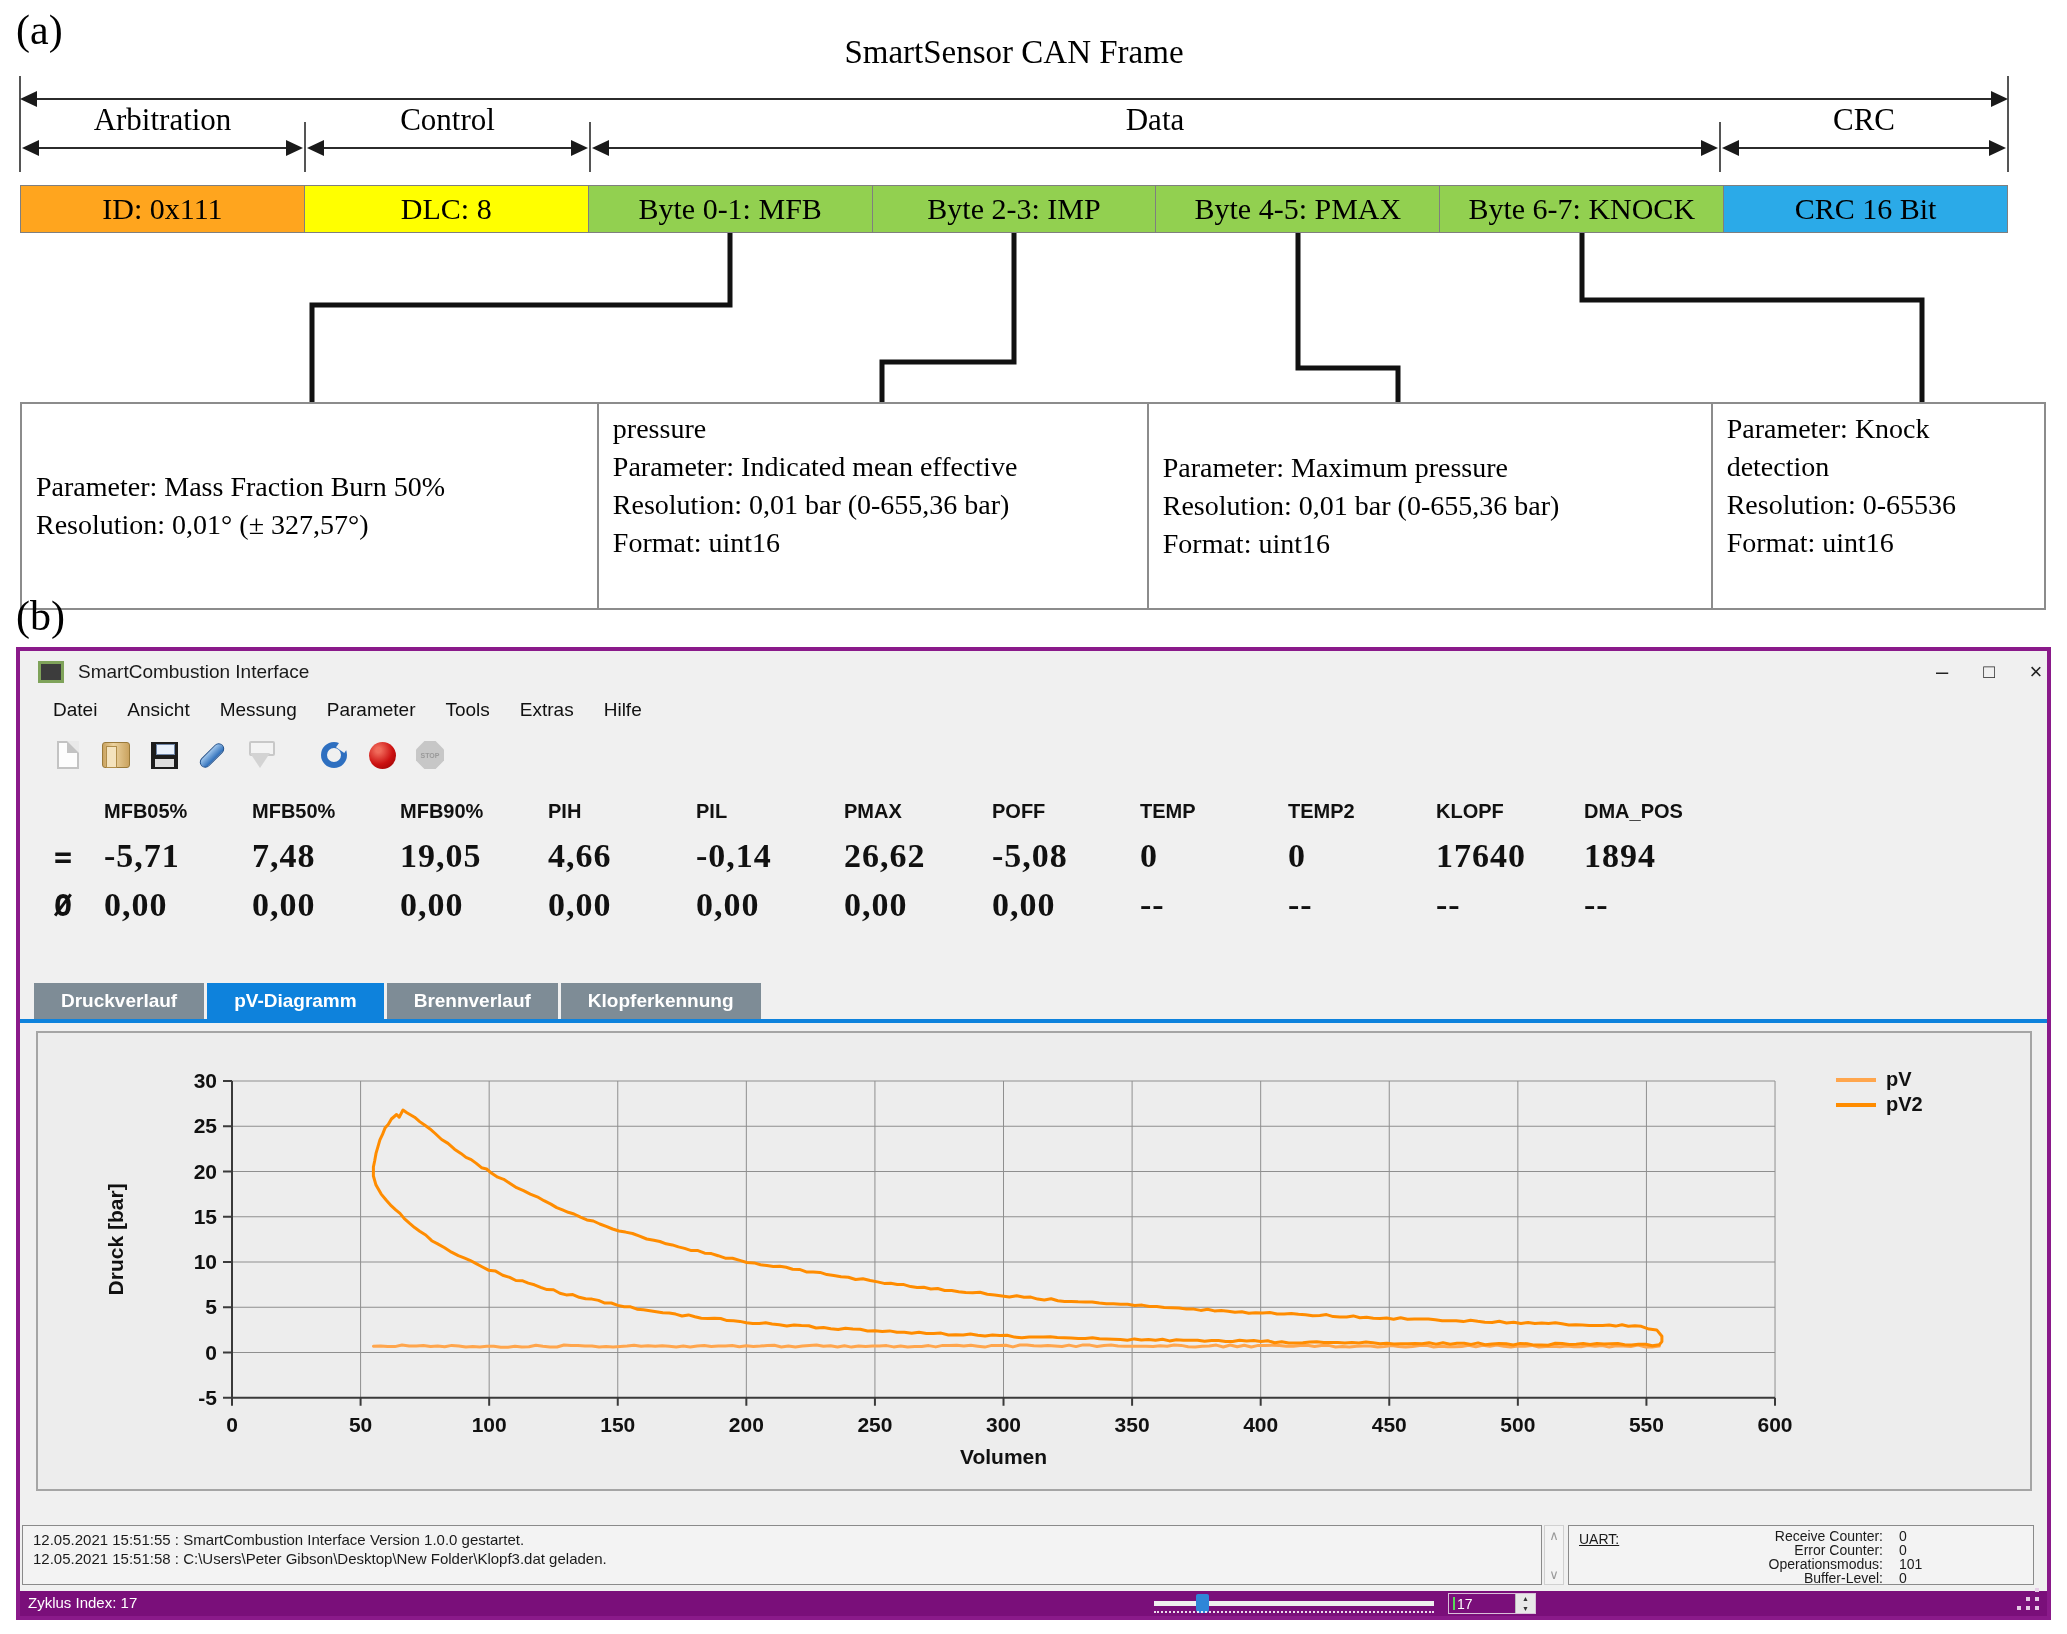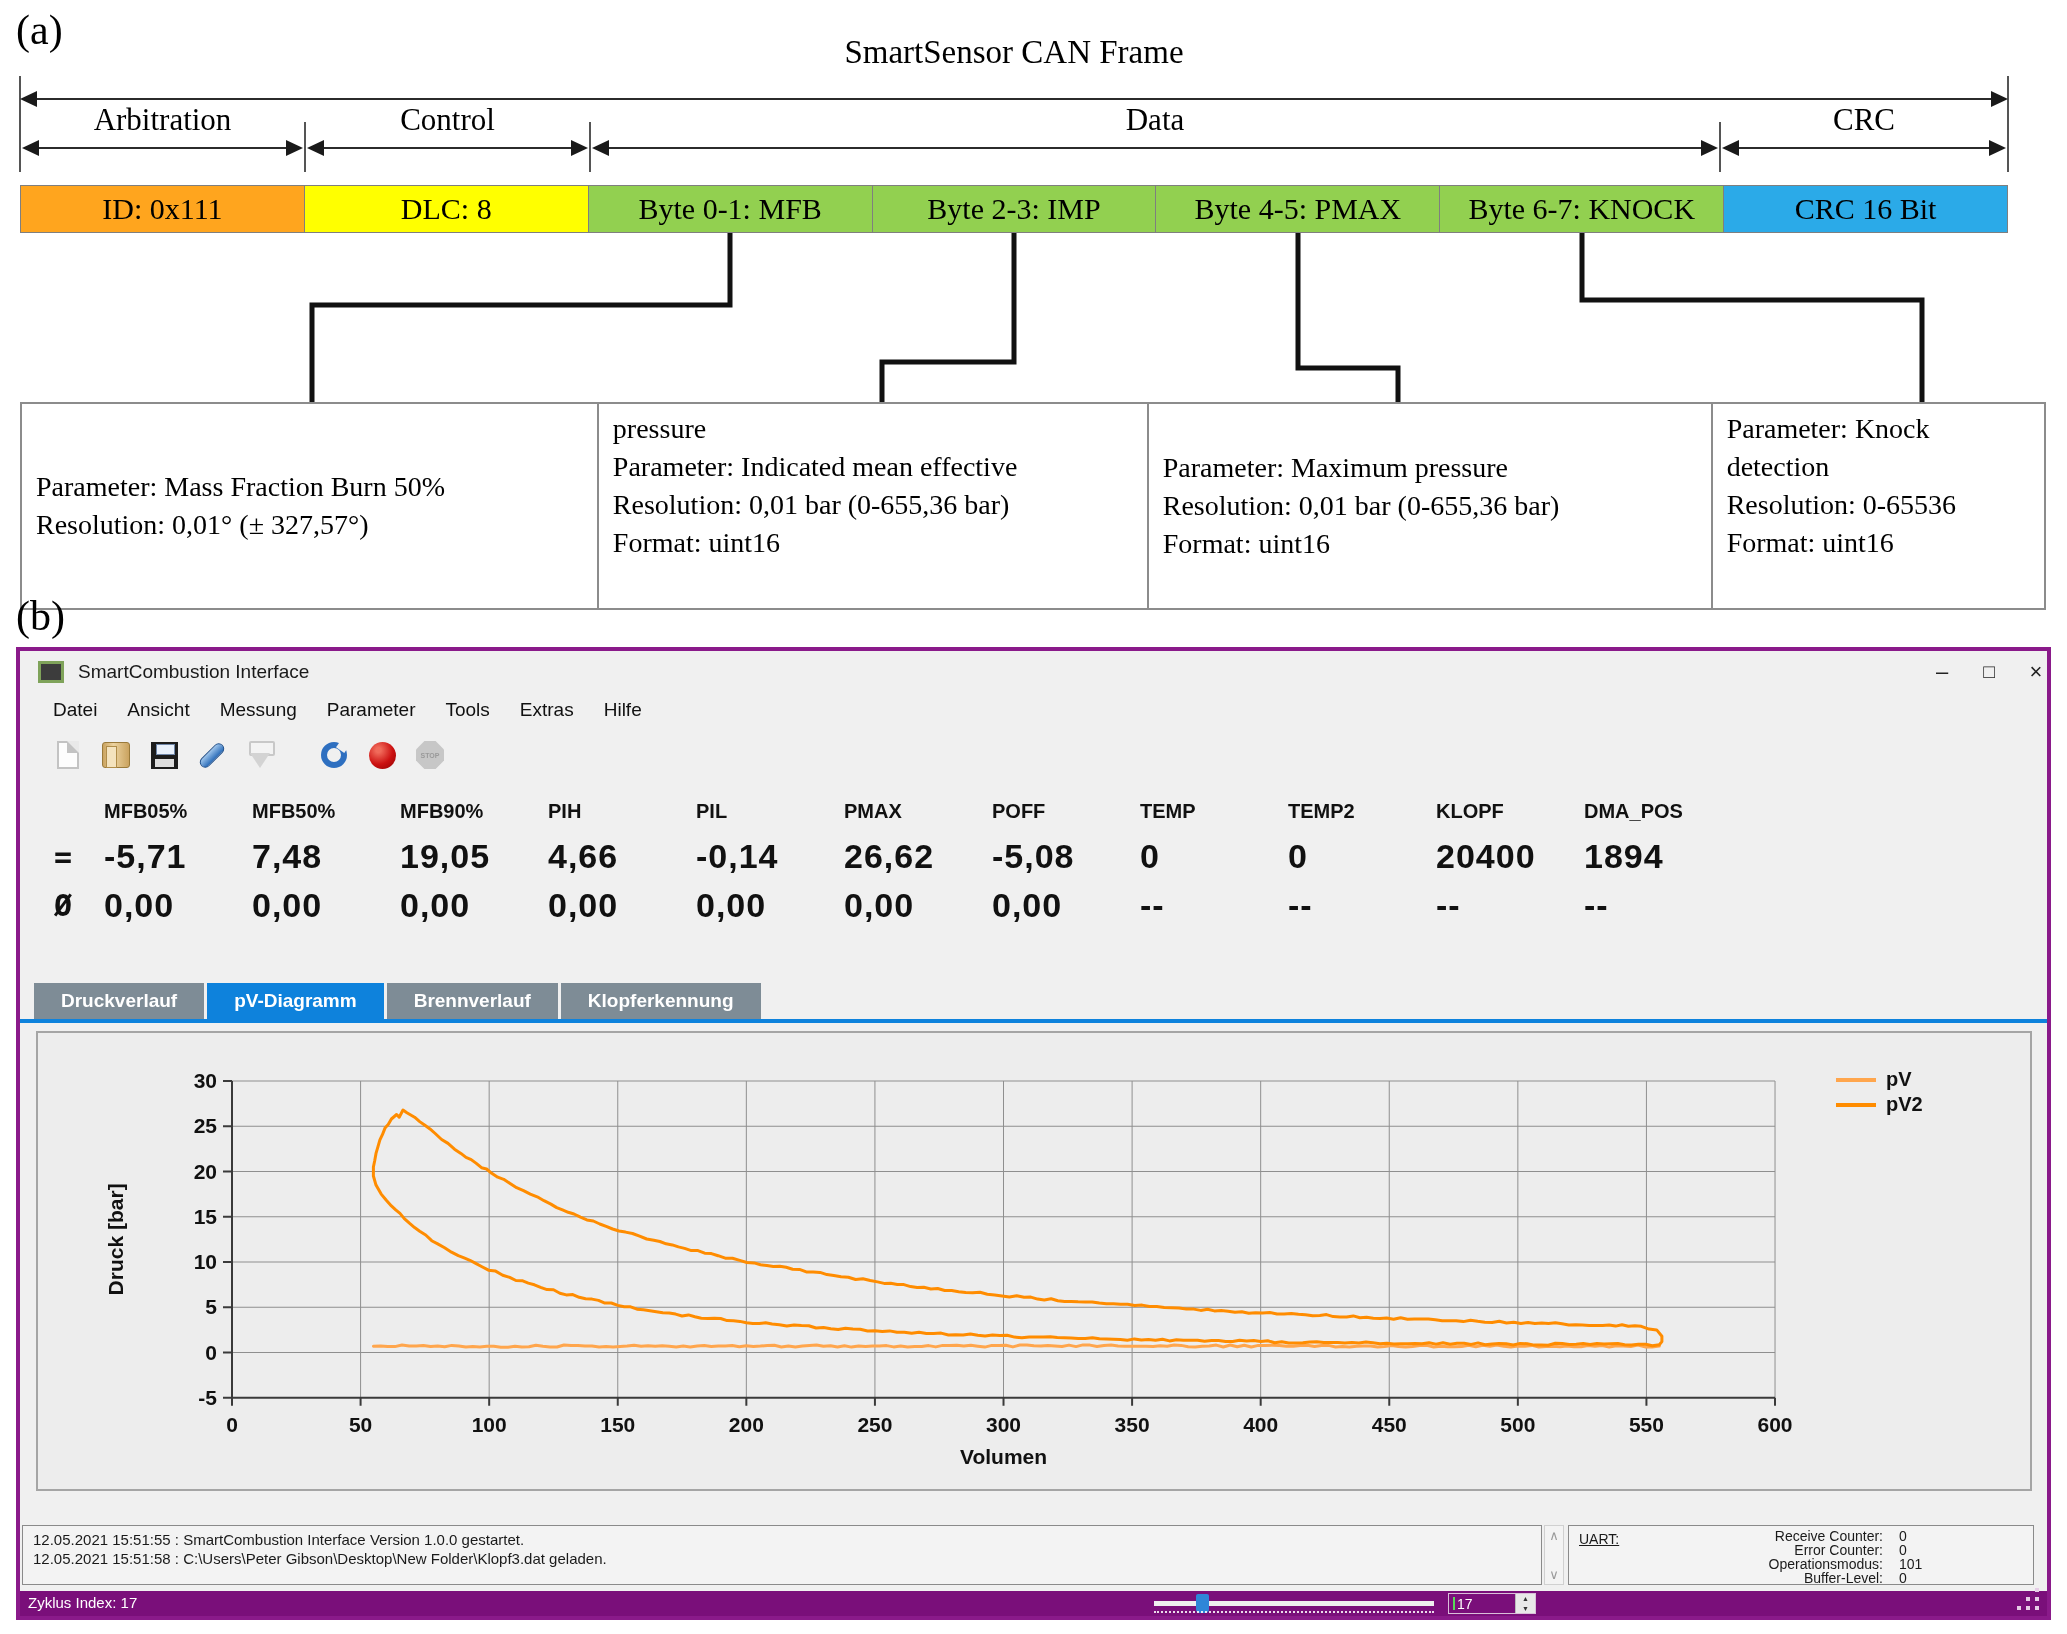--- a/index.html
+++ b/index.html
@@ -81,21 +81,21 @@
                  background:radial-gradient(circle at 35% 30%, #f06a5a 10%, #cc1111 55%, #8e0000); }
   .icon-stop { width:28px; height:28px; background:#c7c7c7; color:#9a9a9a; font-size:7px; font-weight:bold;
                display:flex; align-items:center; justify-content:center;
                clip-path:polygon(30% 0,70% 0,100% 30%,100% 70%,70% 100%,30% 100%,0 70%,0 30%); }
 
   #readout { position:absolute; left:20px; top:140px; display:grid;
              grid-template-columns:64px repeat(11,148px); grid-template-rows:40px 50px 48px;
              align-items:center; color:#111; }
   .ro-header { font-size:20px; font-weight:bold; }
   .ro-symbol { font-family:"DejaVu Sans Mono", monospace; font-weight:bold; font-size:30px; padding-left:14px; }
-  .ro-value { font-family:Liberation Sans, sans-serif; font-weight:bold; font-size:34px; letter-spacing:1px; }
+  .ro-value { font-family:Liberation Serif, serif; font-weight:bold; font-size:34px; letter-spacing:1px; }
 
   .tabs { position:absolute; left:14px; top:332px; height:36px; display:flex; gap:3px; }
   .tab { height:36px; line-height:36px; padding:0 27px; font-size:19px; font-weight:bold; color:#fff; }
   .tab-underline { position:absolute; left:0; top:368px; width:100%; height:4px; }
 
   .chart-panel { position:absolute; left:16px; top:380px; width:1996px; height:460px;
                  background:#ededed; border:2px solid #a5a5a5; }
   #chart-svg { position:absolute; inset:0; width:1992px; height:456px; }
   #chart-svg line.grid { stroke:#8f8f8f; stroke-width:1; }
   #chart-svg line.axis { stroke:#3a3a3a; stroke-width:2; }
@@ -264,21 +264,21 @@
         <div class="ro-symbol">=</div>
         <div class="ro-value">-5,71</div>
         <div class="ro-value">7,48</div>
         <div class="ro-value">19,05</div>
         <div class="ro-value">4,66</div>
         <div class="ro-value">-0,14</div>
         <div class="ro-value">26,62</div>
         <div class="ro-value">-5,08</div>
         <div class="ro-value">0</div>
         <div class="ro-value">0</div>
-        <div class="ro-value">20400</div>
+        <div class="ro-value">17640</div>
         <div class="ro-value">1894</div>
         <div class="ro-symbol">Ø</div>
         <div class="ro-value">0,00</div>
         <div class="ro-value">0,00</div>
         <div class="ro-value">0,00</div>
         <div class="ro-value">0,00</div>
         <div class="ro-value">0,00</div>
         <div class="ro-value">0,00</div>
         <div class="ro-value">0,00</div>
         <div class="ro-value">--</div>

